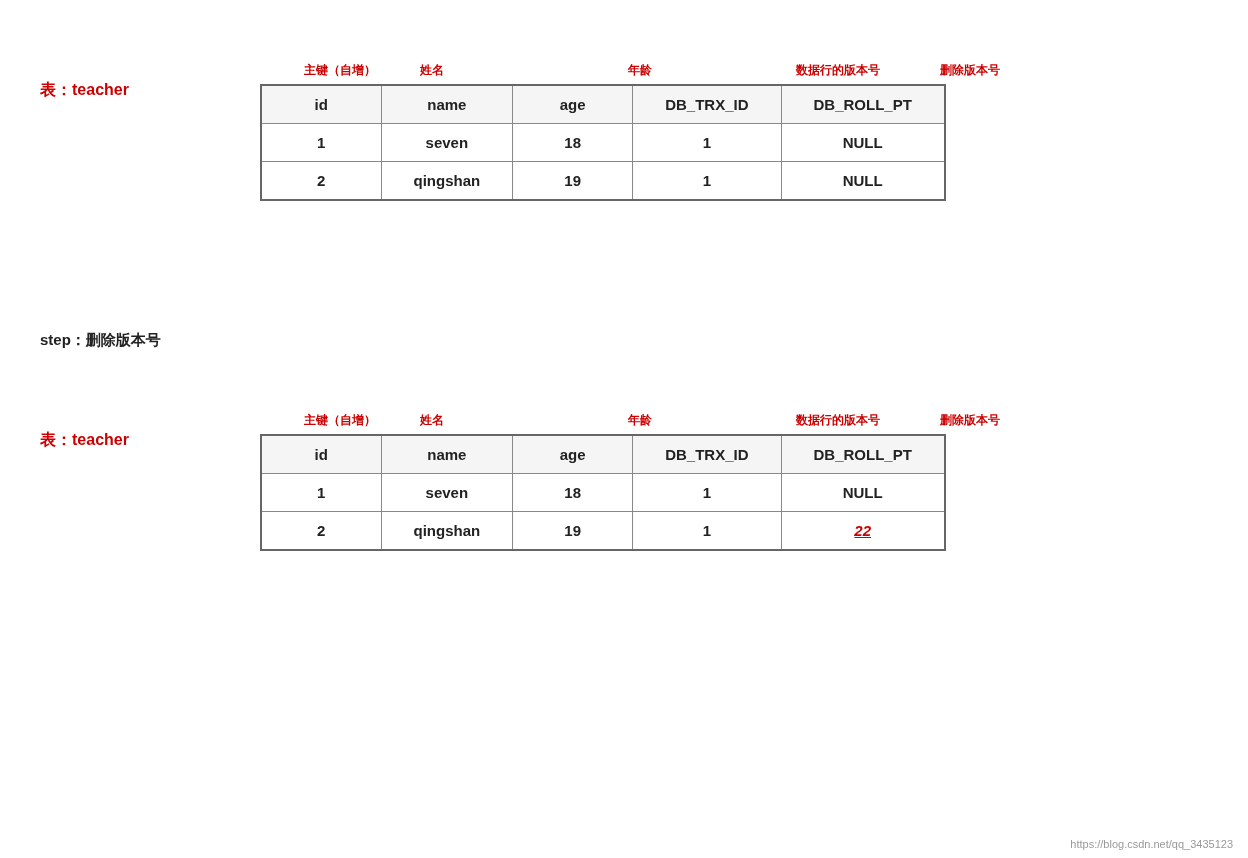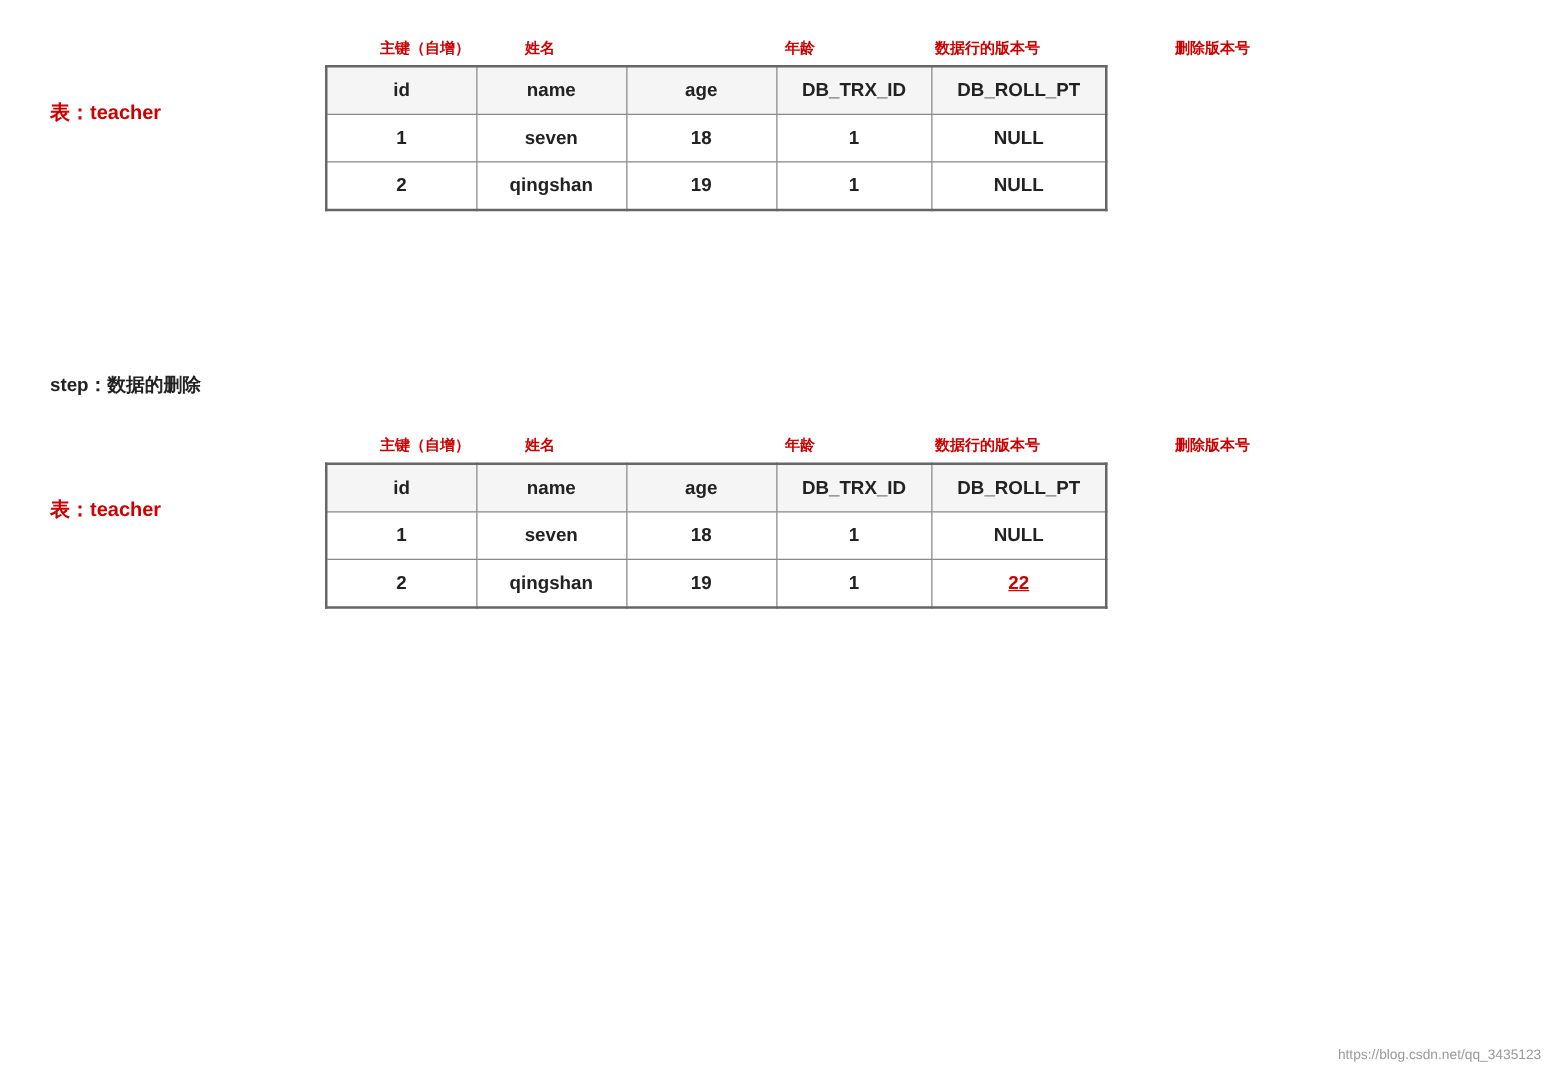--- a/index.html
+++ b/index.html
@@ -46,21 +46,21 @@
 
     
     .db-table {
       border-collapse: collapse;
       border: 2px solid #666;
       background: #fff;
     }
 
     .db-table th, .db-table td {
       border: 1px solid #888;
-      padding: 10px 20px;
+      padding: 10px 32px;
       text-align: center;
       font-size: 15px;
       min-width: 120px;
     }
 
     .db-table th {
       font-weight: bold;
       background: #f5f5f5;
     }
 
@@ -93,20 +93,21 @@
       font-family: 'Courier New', monospace;
       color: #222;
       min-width: 700px;
       min-height: 220px;
       background: #fff;
     }
 
     
     .red-italic-link {
       color: #cc0000;
+      font-style: italic;
       text-decoration: underline;
     }
 
     
     .watermark {
       position: fixed;
       bottom: 8px;
       right: 15px;
       font-size: 11px;
       color: #999;
@@ -115,21 +116,21 @@
     
     .col-headers-wrap {
       display: flex;
       align-items: flex-end;
       padding-bottom: 5px;
     }
 
     .ch-id { width: 160px; text-align: center; }
     .ch-name { width: 160px; text-align: left; }
     .ch-age { width: 120px; text-align: center; }
-    .ch-trxid { width: 180px; text-align: center; }
+    .ch-trxid { width: 180px; text-align: right; margin-top: 32px; }
     .ch-rollpt { width: 180px; text-align: center; }
   </style>
 </head>
 <body>
 
 <div class="page-container">
 
   <div class="section">
     <div class="section-label">表：teacher</div>
     <div class="section-content">
@@ -167,21 +168,21 @@
       <td>19</td>
       <td>1</td>
       <td>NULL</td>
     </tr>
           </tbody>
       </table>
     </div>
   </div>
 
   <div class="step-section">
-    <div class="step-label">step：数据的删除</div>
+    <div class="step-label">step：删除版本号</div>
   </div>
 
   <div class="section">
     <div class="section-label">表：teacher</div>
     <div class="section-content">
 
       <div class="col-headers-wrap">
         <div class="col-header ch-id">主键（自增）</div>
         <div class="col-header ch-name">姓名</div>
         <div class="col-header ch-age">年龄</div>

